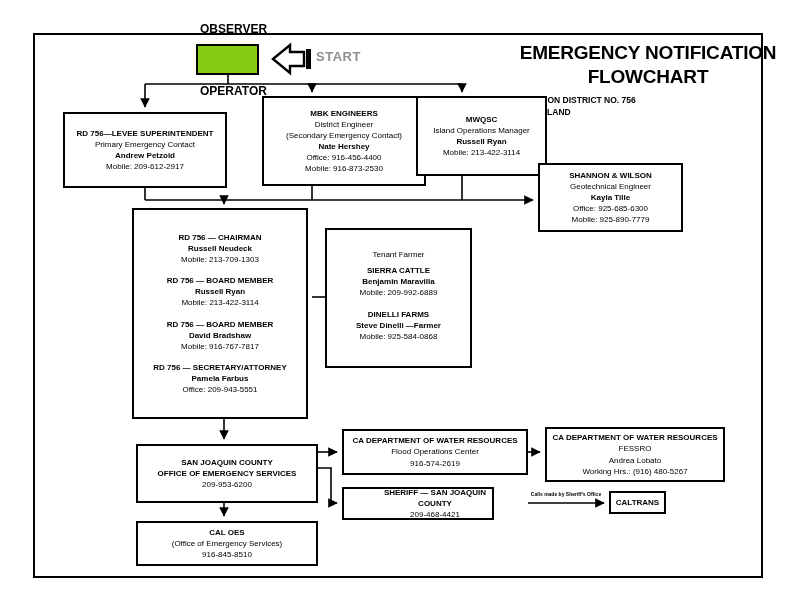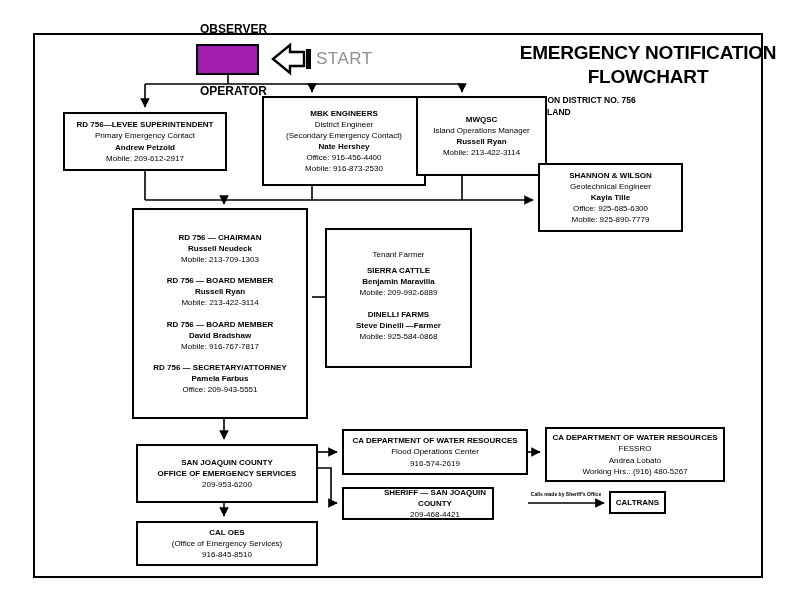--- a/index.html
+++ b/index.html
@@ -4,26 +4,26 @@
 <style>
   html,body{margin:0;padding:0;background:#fff;}
   .canvas{position:relative;width:792px;height:612px;background:#ffffff;overflow:hidden;
           font-family:"Liberation Sans","DejaVu Sans",sans-serif;color:#000;}
   .frame{position:absolute;left:33px;top:33px;width:726px;height:541px;border:2px solid #000;}
   .box{position:absolute;border:2px solid #000;background:#fff;display:flex;flex-direction:column;
        justify-content:center;align-items:center;text-align:center;font-size:8px;line-height:1.38;
        box-sizing:border-box;padding:2px;}
   .box div{width:100%;}
   .b{font-weight:bold;}
-  .observer{background:#a21caf;font-size:12px;font-weight:bold;line-height:1.5;gap:44px;}
+  .observer{background:#84cc16;font-size:12px;font-weight:bold;line-height:1.5;gap:44px;}
   .title{position:absolute;left:498px;top:41px;width:264px;text-align:center;font-weight:bold;
          font-size:19px;line-height:1.25;letter-spacing:-0.2px;margin-left:18px;}
   .subtitle{position:absolute;left:498px;top:95px;width:264px;text-align:left;font-weight:bold;
             font-size:8.5px;line-height:1.4;}
-  .start-label{position:absolute;left:316px;top:49px;font-size:17px;font-weight:normal;color:#8f8f8f;
+  .start-label{position:absolute;left:316px;top:49px;font-size:13px;font-weight:bold;color:#8f8f8f;
                letter-spacing:0.5px;}
   .group{margin:5px 0;}
   .note{position:absolute;left:527px;top:492px;width:78px;font-size:5px;font-weight:bold;
         text-align:center;line-height:1.1;}
   svg{position:absolute;left:0;top:0;}
   .caltrans{font-size:8px;font-weight:bold;justify-content:center;}
 </style>
 </head>
 <body>
 
@@ -71,21 +71,21 @@
     <div>RECLAMATION DISTRICT NO. 756</div>
     <div>BOULDIN ISLAND</div>
   </div>
   <div class="start-label">START</div>
 
   <div class="box observer" style="left:196px;top:44px;width:63px;height:31px;">
     <div>OBSERVER</div>
     <div>OPERATOR</div>
   </div>
 
-  <div class="box" style="left:63px;top:112px;width:164px;height:59px;">
+  <div class="box" style="left:63px;top:112px;width:164px;height:76px;">
     <div class="b">RD 756—LEVEE SUPERINTENDENT</div>
     <div>Primary Emergency Contact</div>
     <div class="b">Andrew Petzold</div>
     <div>Mobile:  209-612-2917</div>
   </div>
 
   <div class="box" style="left:234px;top:96px;width:164px;height:90px;margin-left:28px;">
     <div class="b">MBK ENGINEERS</div>
     <div>District Engineer</div>
     <div>(Secondary Emergency Contact)</div>

